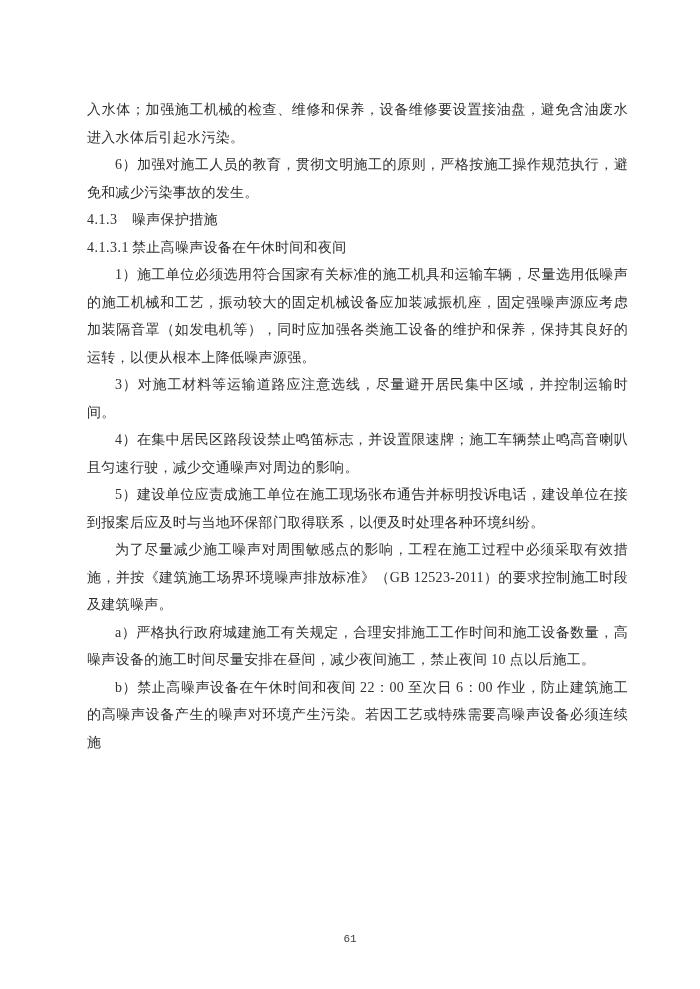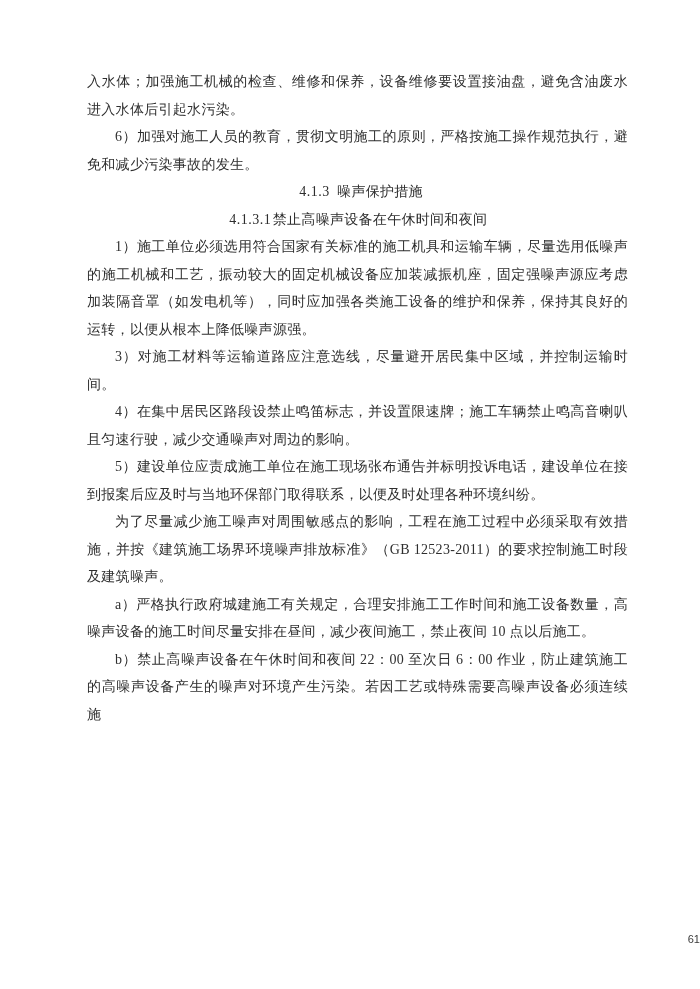--- a/index.html
+++ b/index.html
@@ -12,53 +12,53 @@
     box-sizing: border-box;
     width: 700px;
     height: 989px;
     background: #ffffff;
     font-family: "Liberation Serif", "DejaVu Serif", serif;
     color: #2e2e2e;
     overflow: hidden;
   }
   .body-text {
     position: absolute;
-    top: 68px;
+    top: 96px;
     left: 87px;
     width: 541px;
   }
   .para, .heading {
     margin: 0;
     padding: 0;
     font-size: 14px;
     line-height: 27.5px;
     text-align: justify;
     text-justify: inter-character;
     letter-spacing: 0.3px;
   }
   .para.indent {
     text-indent: 2em;
   }
   .heading {
-    text-align: center;
+    text-align: left;
   }
   .heading .hnum {
     display: inline-block;
     min-width: 45px;
     letter-spacing: 0.5px;
   }
   .page-footer {
     position: absolute;
     left: 0;
     bottom: 44px;
     width: 100%;
-    text-align: right;
+    text-align: center;
     font-size: 11px;
     color: #3a3a3a;
-    font-family: Liberation Sans, sans-serif;
+    font-family: Liberation Mono, monospace;
   }
 </style>
 </head>
 <body>
 
 <div class="page">
   <div class="body-text">
 
     <p class="para">入水体；加强施工机械的检查、维修和保养，设备维修要设置接油盘，避免含油废水进入水体后引起水污染。</p>
 

